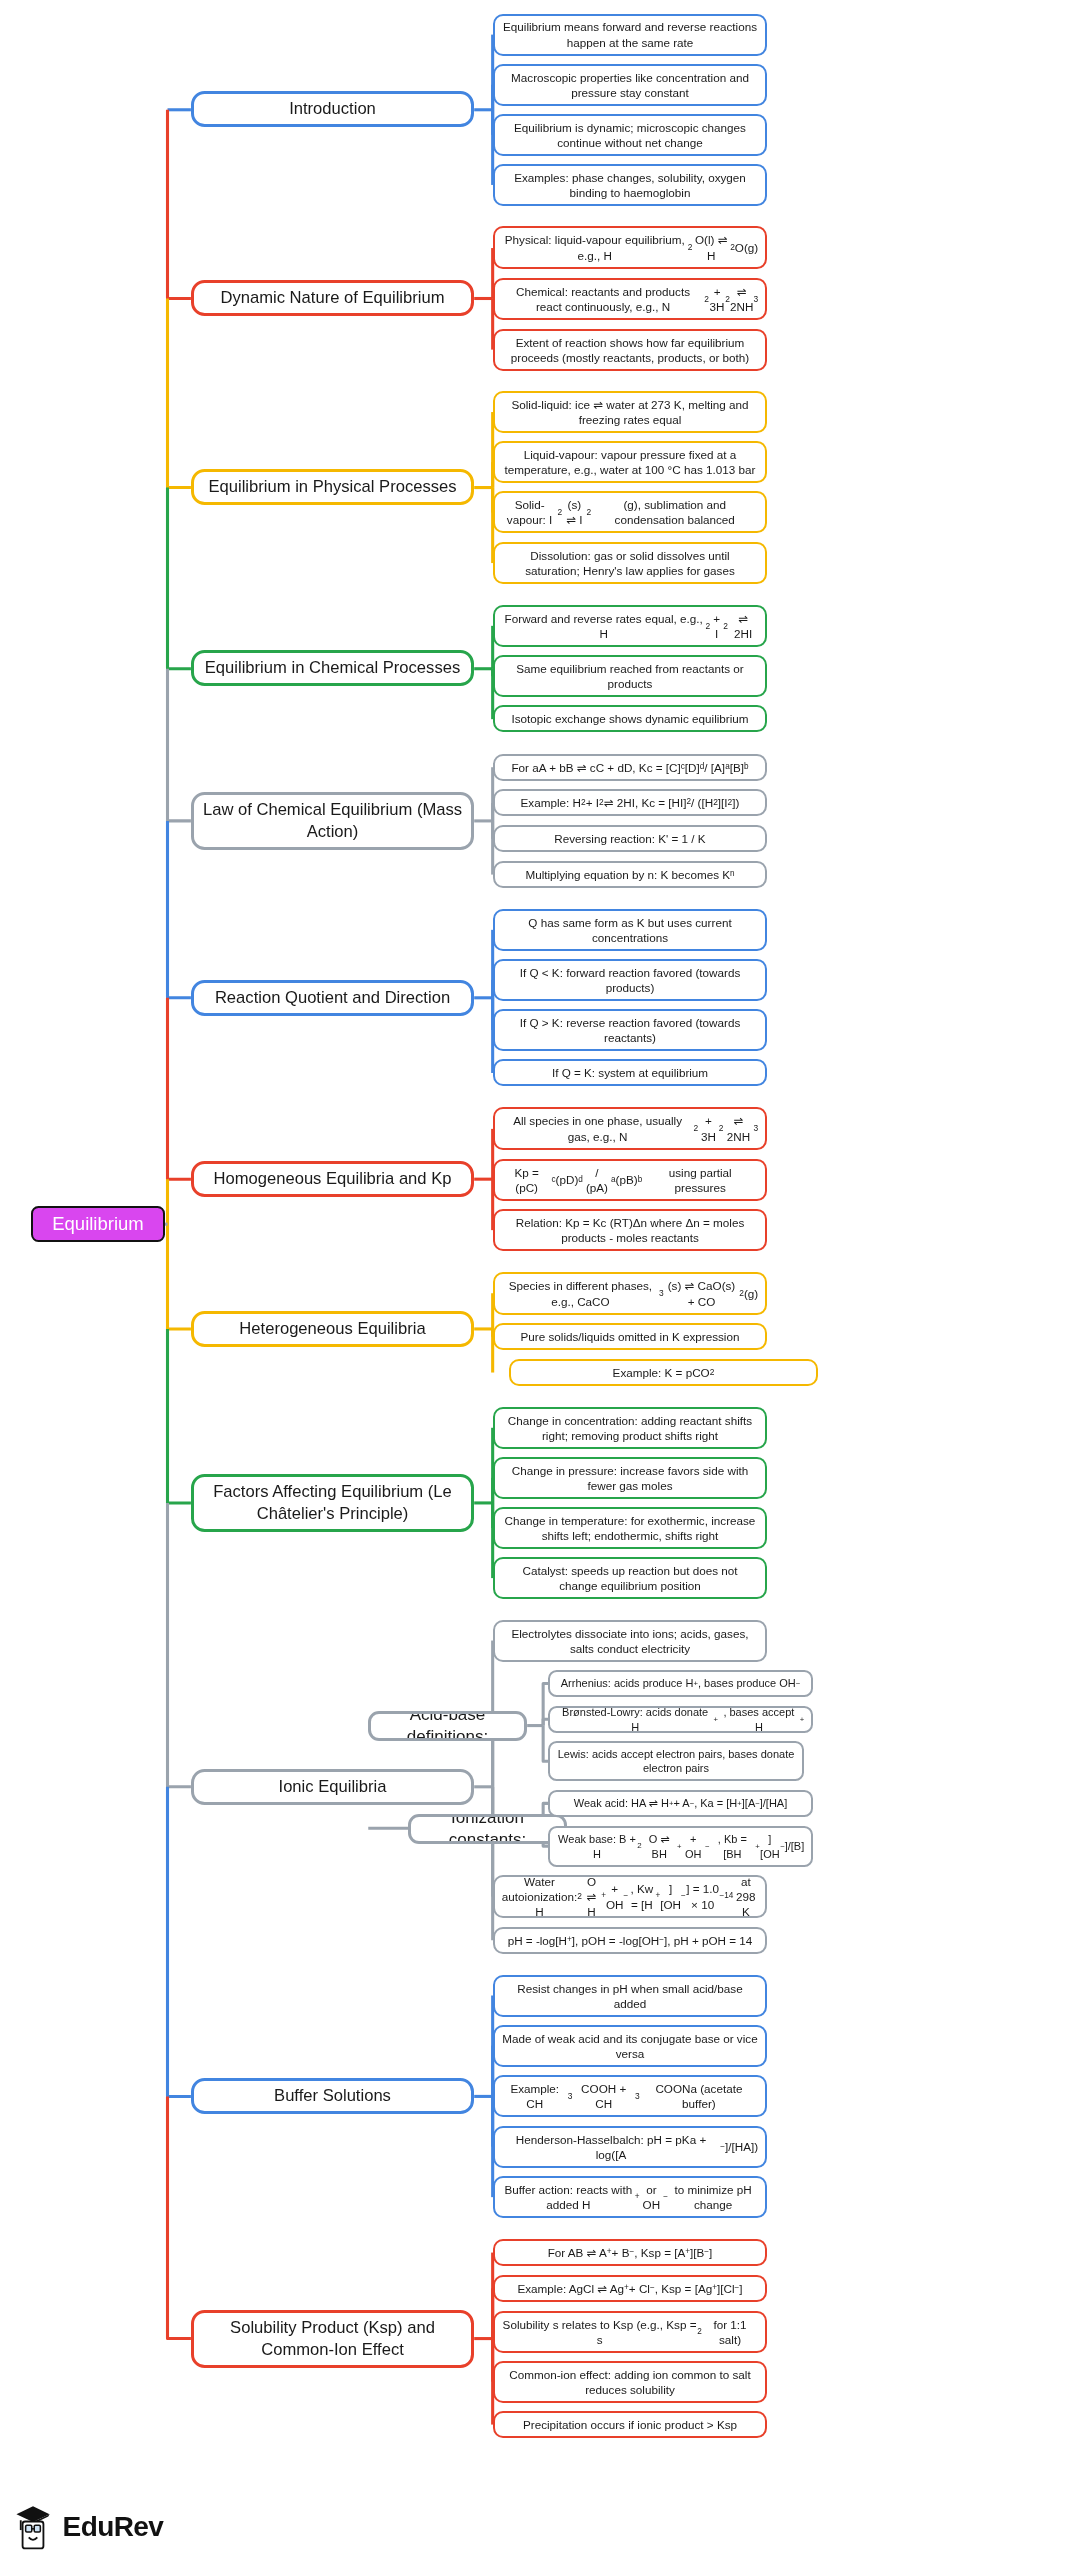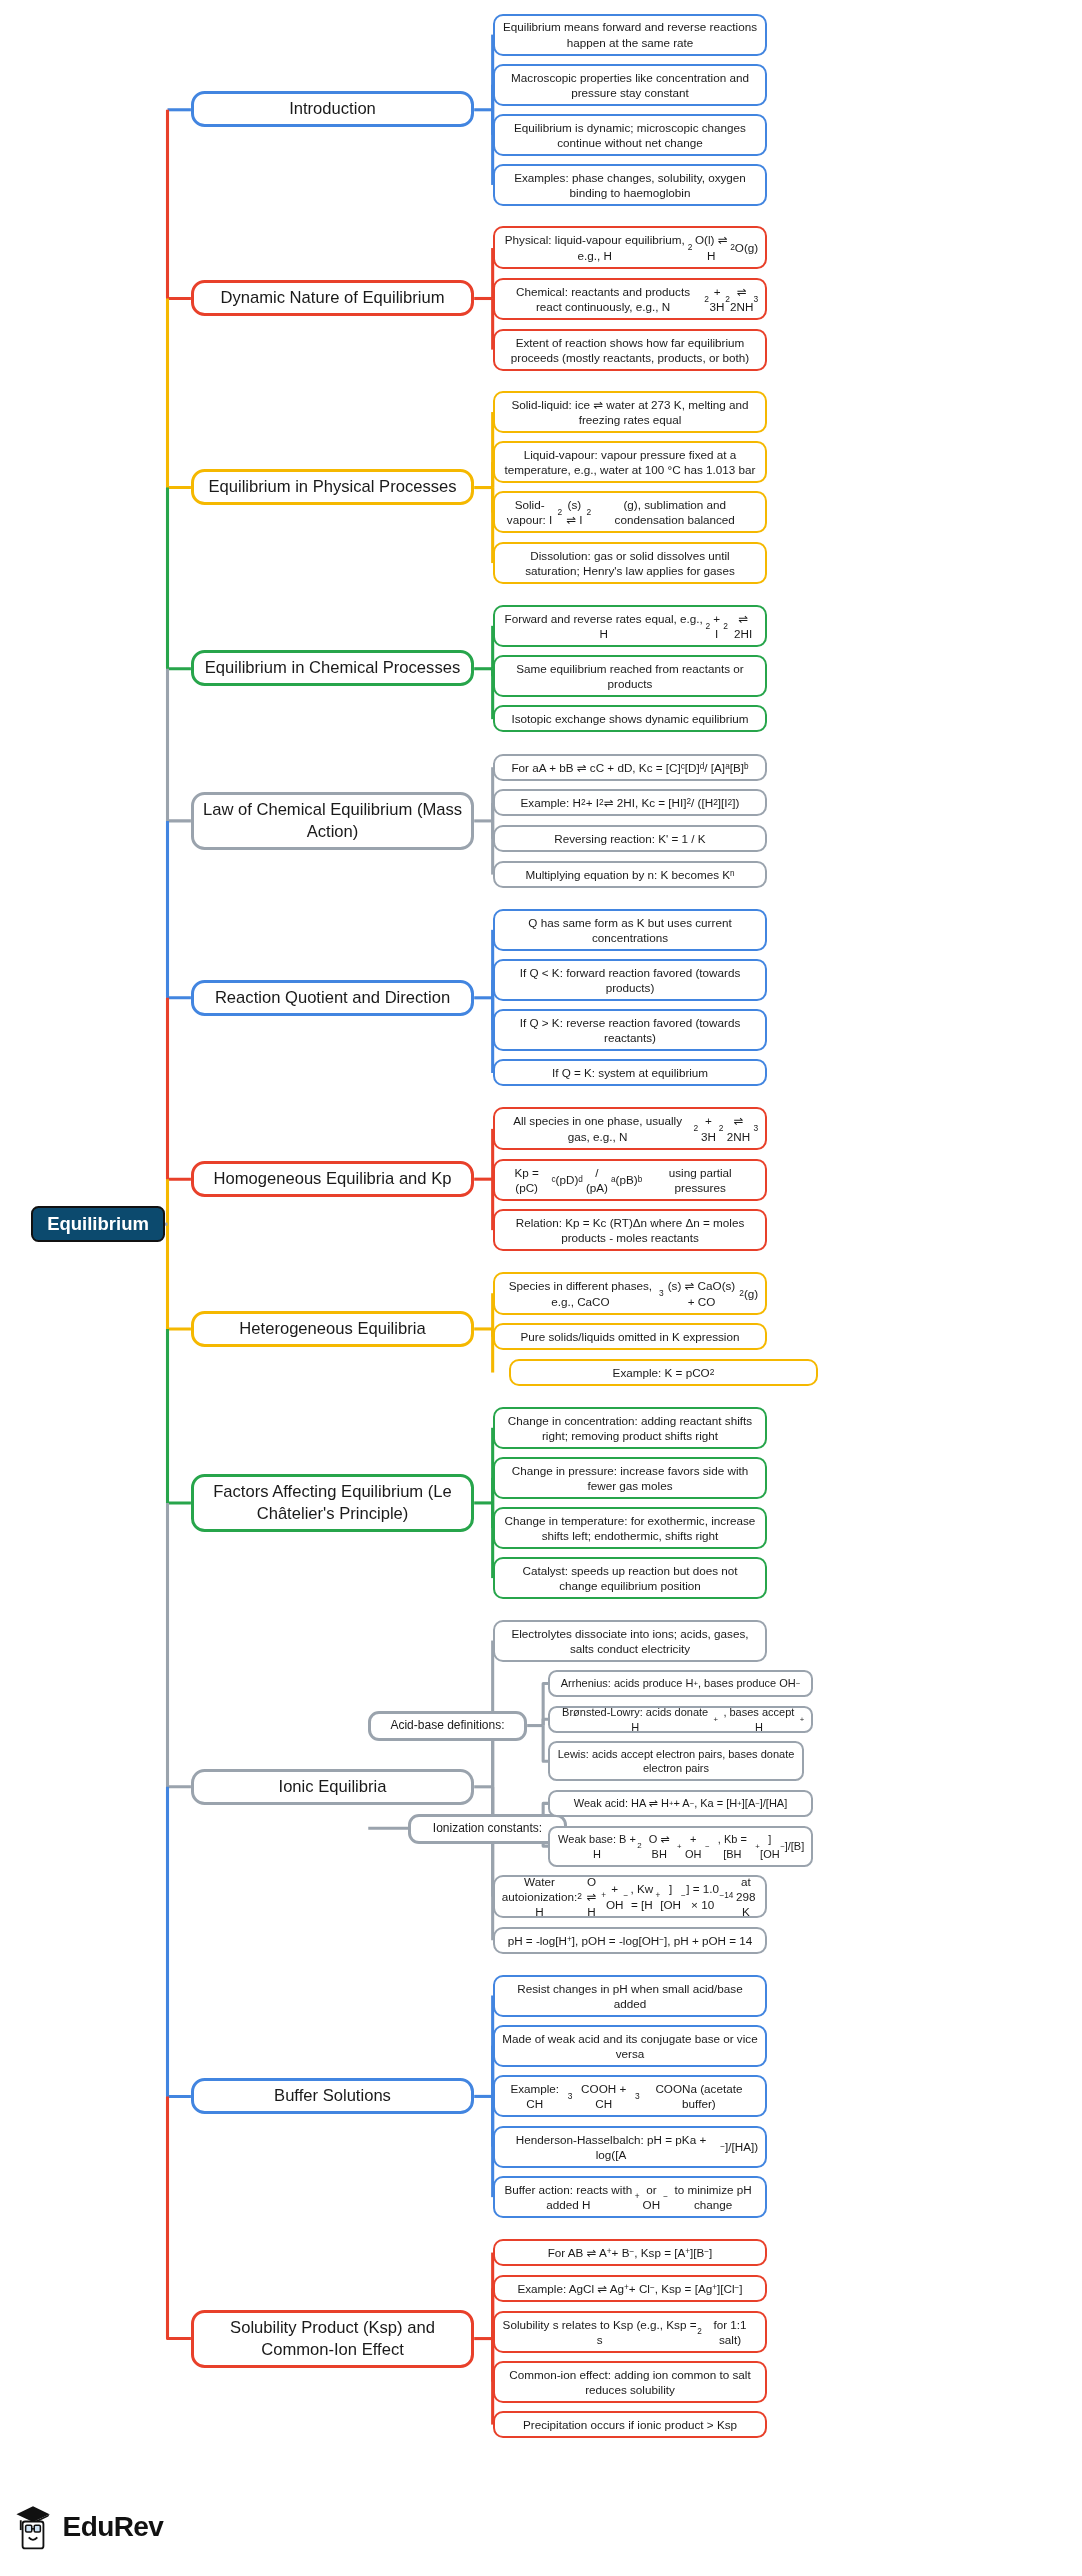--- a/index.html
+++ b/index.html
@@ -19,26 +19,26 @@
     border-width:3.1px;
     border-radius:10px;
     display:flex; align-items:center; justify-content:center;
     text-align:center;
     color:#1a1a1a;
     line-height:1.30;
     padding:3.1px 6.8px;
     overflow:hidden;
   }
   .node.root {
-    background:#0c4a6e; color:#ffffff; border-color:#111111;
-    font-weight:bold; font-size:18.5px; border-radius:7.4px;
+    background:#d946ef; color:#ffffff; border-color:#111111;
+    font-weight:normal; font-size:18.5px; border-radius:7.4px;
     border-width:2.5px;
   }
   .node.branch { font-size:16.6px; border-radius:13.6px; }
-  .node.sub    { font-size:12px; border-radius:11px; }
+  .node.sub    { font-size:17px; border-radius:11px; }
   .node.leaf   { font-size:11.7px; border-radius:10px; border-width:2.5px; }
   .node.leaf2  { font-size:11px; border-radius:8.6px; border-width:2.5px; }
 
   sub { font-size:0.72em; vertical-align:-0.22em; }
   sup { font-size:0.70em; vertical-align:0.42em; }
 
   
   #logo { position:absolute; display:flex; align-items:center; gap:11px; }
   #logo .mark { width:38px; height:48px; position:relative; }
   #logo .word { font-size:28px; font-weight:bold; color:#111; letter-spacing:-0.6px; }

